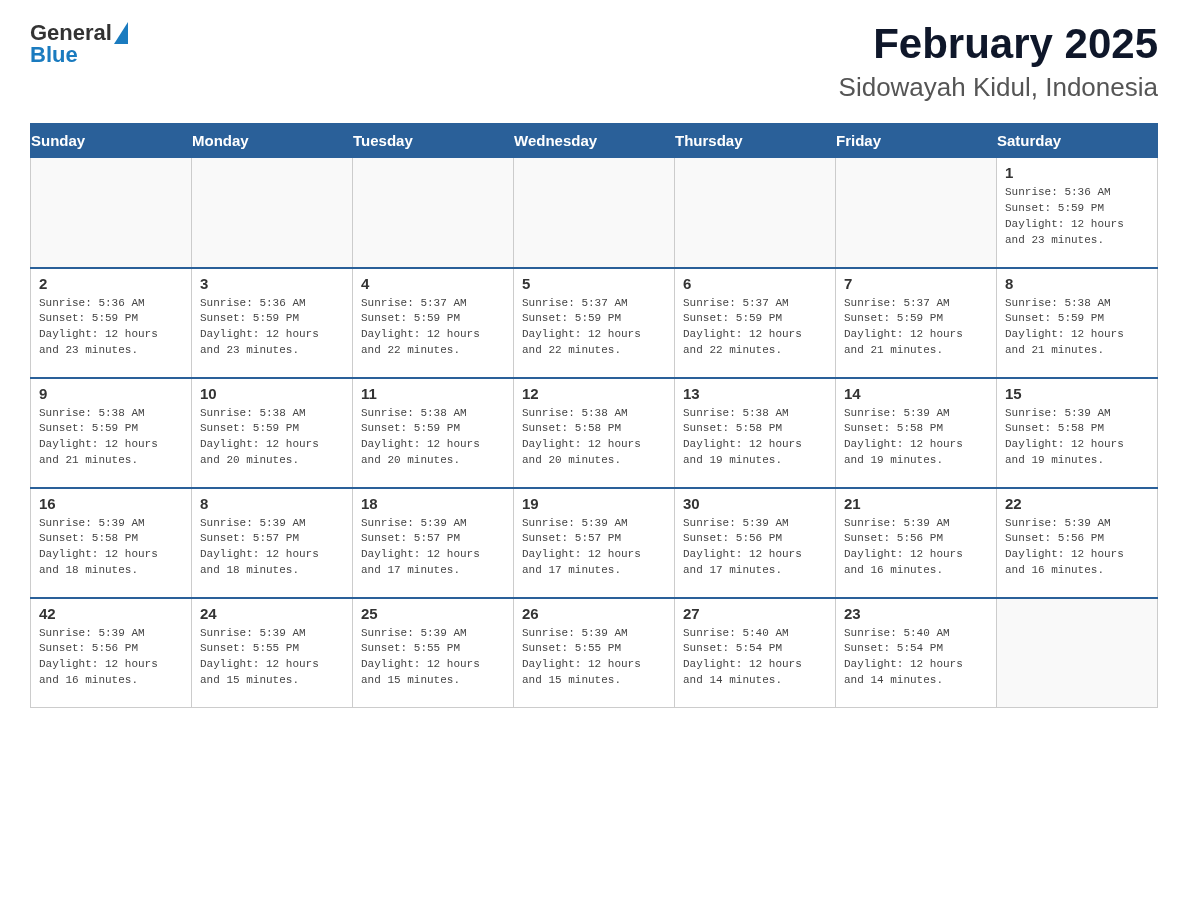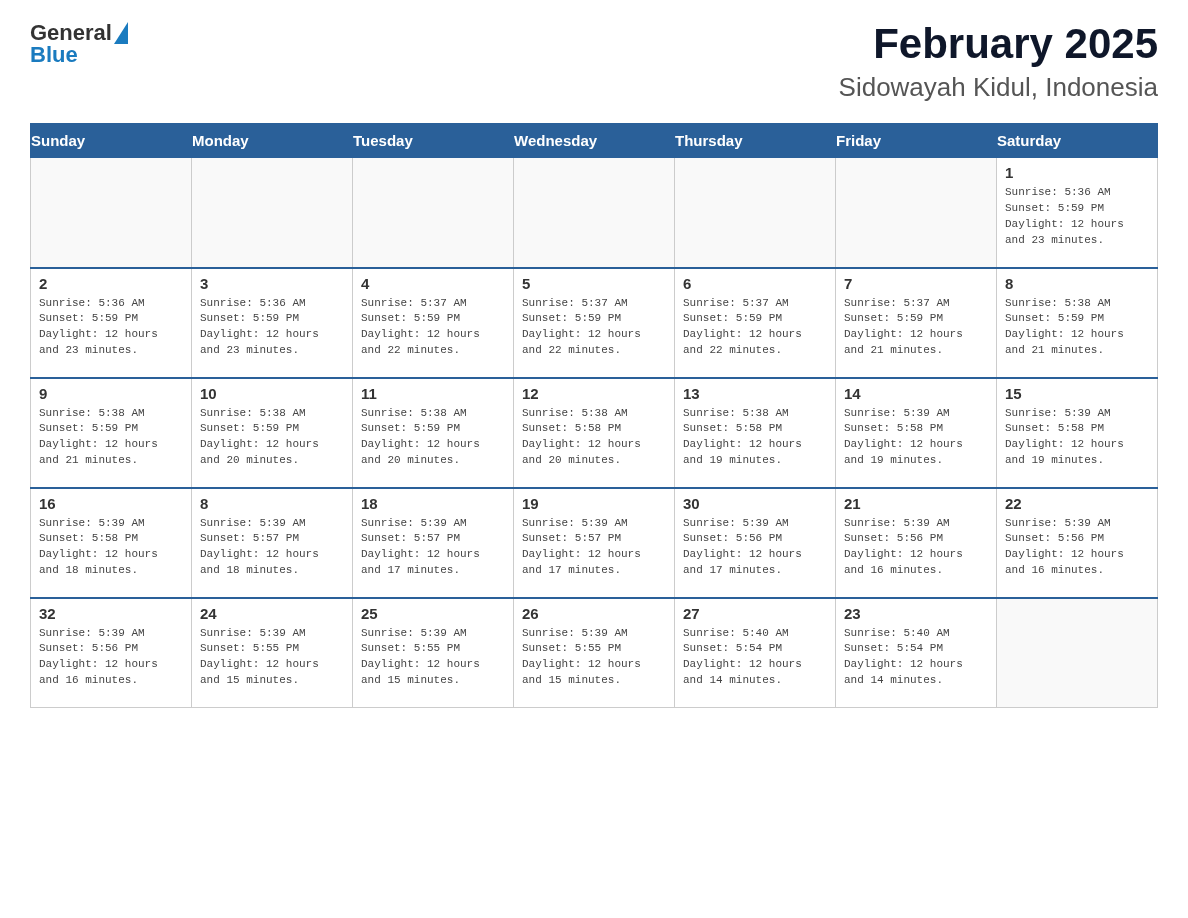--- a/index.html
+++ b/index.html
@@ -233,21 +233,21 @@
           <span class="day-num">21</span>
           <div class="day-info">Sunrise: 5:39 AM<br>Sunset: 5:56 PM<br>Daylight: 12 hours and 16 minutes.</div>
         </td>
         <td>
           <span class="day-num">22</span>
           <div class="day-info">Sunrise: 5:39 AM<br>Sunset: 5:56 PM<br>Daylight: 12 hours and 16 minutes.</div>
         </td>
       </tr>
       <tr class="row-border">
         <td>
-          <span class="day-num">32</span>
+          <span class="day-num">42</span>
           <div class="day-info">Sunrise: 5:39 AM<br>Sunset: 5:56 PM<br>Daylight: 12 hours and 16 minutes.</div>
         </td>
         <td>
           <span class="day-num">24</span>
           <div class="day-info">Sunrise: 5:39 AM<br>Sunset: 5:55 PM<br>Daylight: 12 hours and 15 minutes.</div>
         </td>
         <td>
           <span class="day-num">25</span>
           <div class="day-info">Sunrise: 5:39 AM<br>Sunset: 5:55 PM<br>Daylight: 12 hours and 15 minutes.</div>
         </td>

